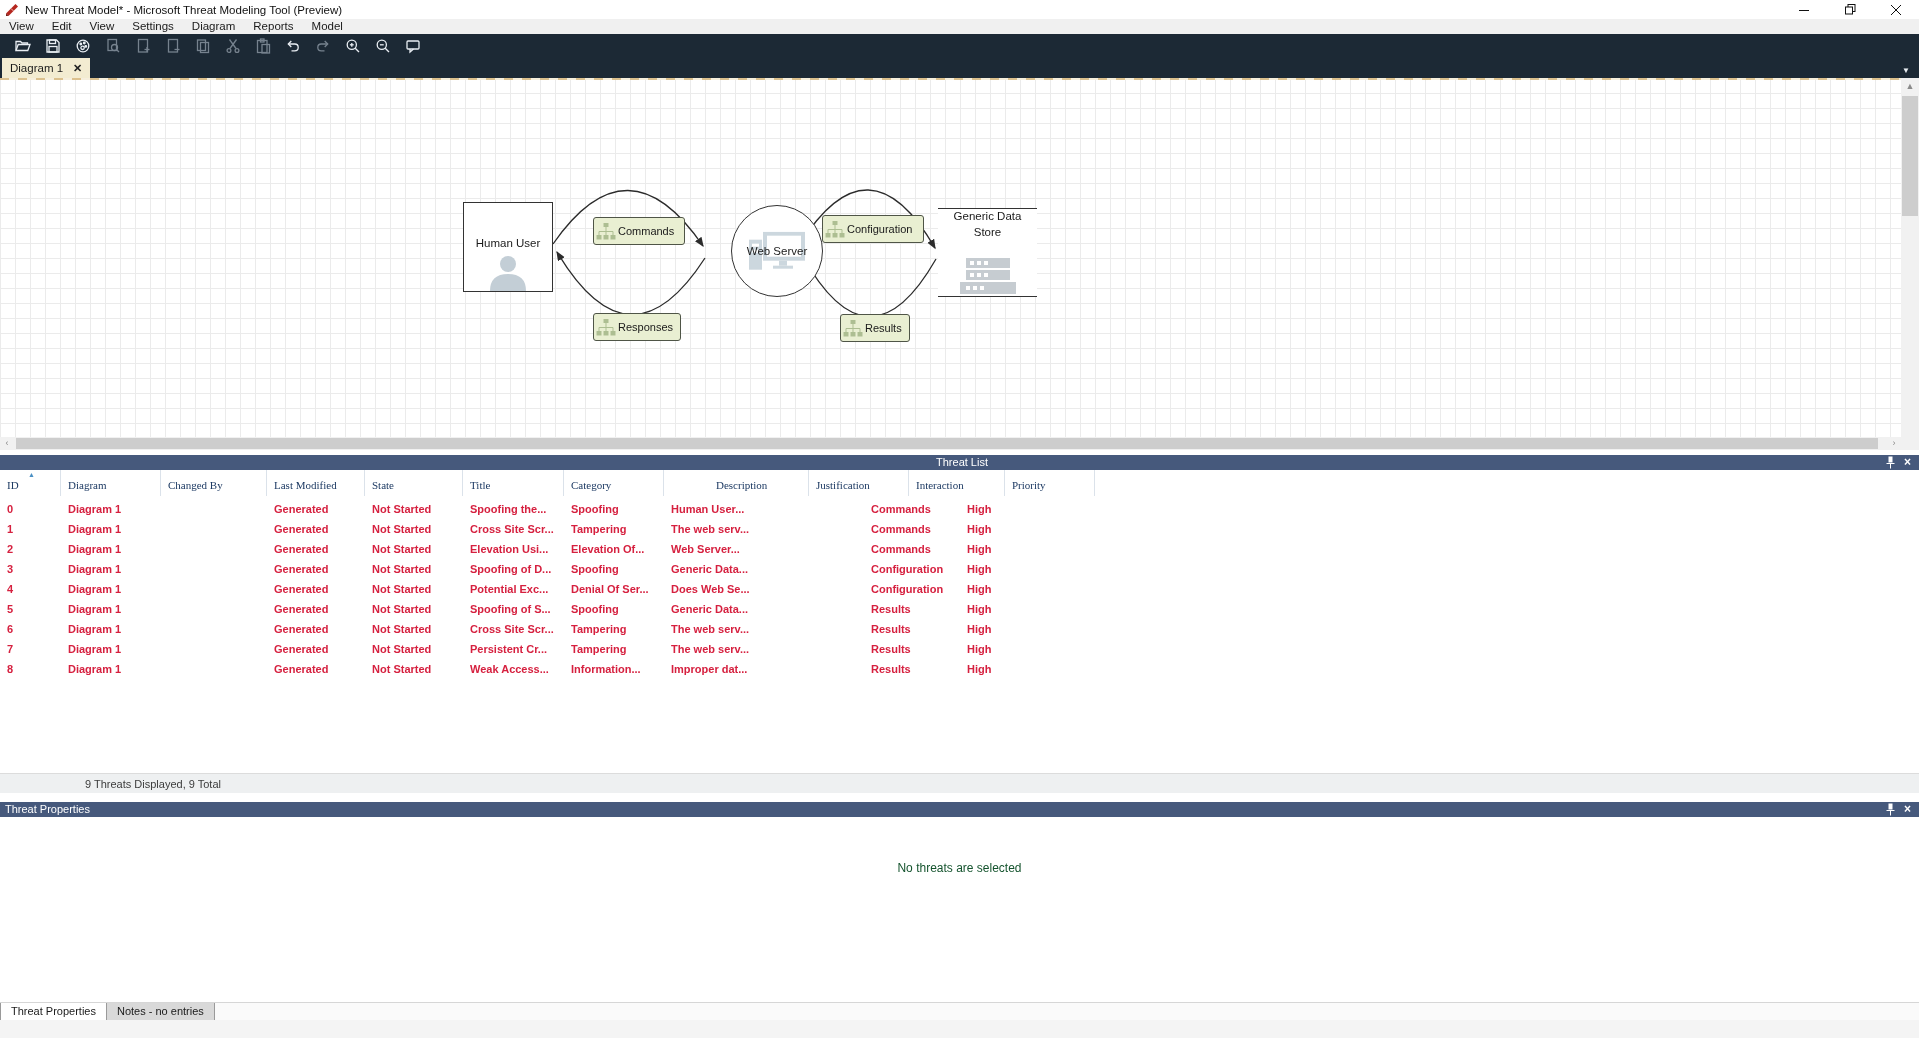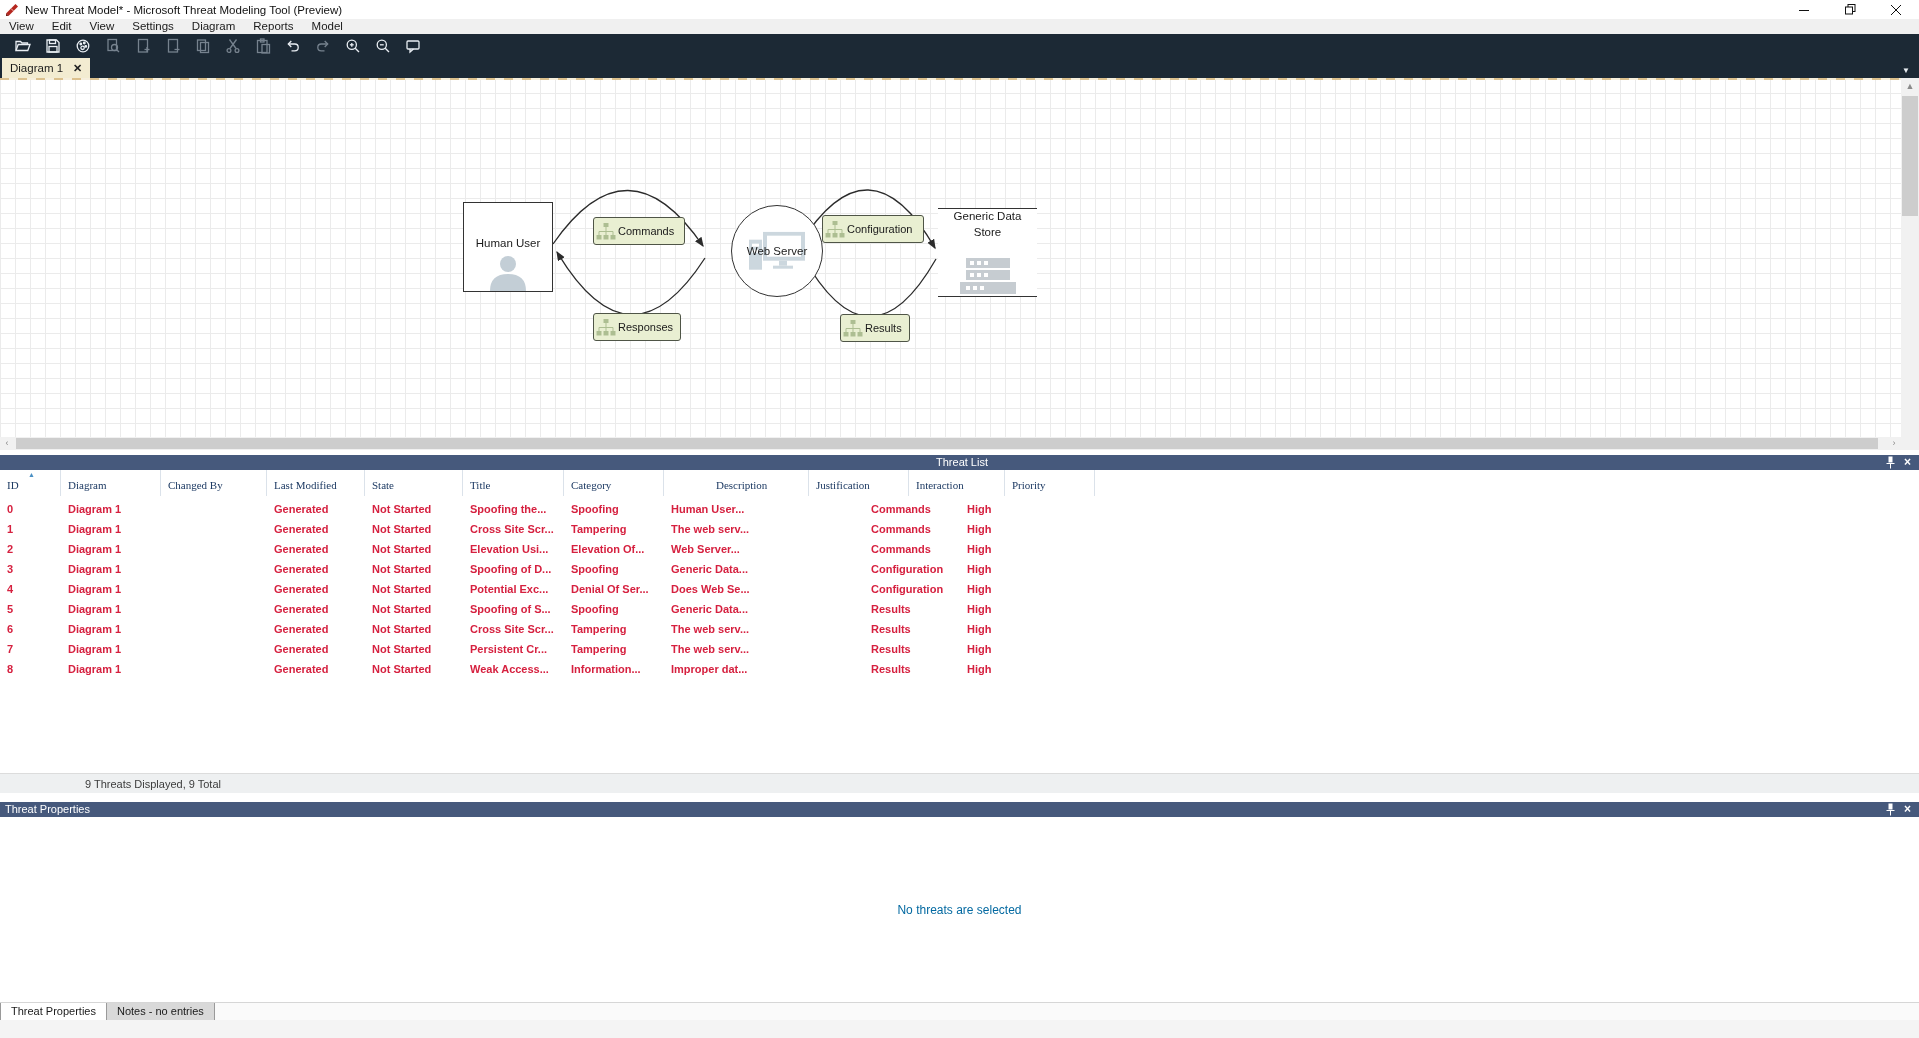--- a/index.html
+++ b/index.html
@@ -84,21 +84,21 @@
   .hcell .sort { position:absolute; left:28px; top:1px; font-size:7px; color:#4a90c4; }
 
   .rows-area { position:absolute; top:496px; left:0; width:1919px; height:277px; background:#fff; }
   .trow { display:flex; height:20px; align-items:center; cursor:default; }
   .trow:first-child { margin-top:3px; }
   .tcell { font-size:11px; font-weight:bold; color:#d6203f; padding-left:7px; white-space:nowrap; overflow:hidden; flex:0 0 auto; }
 
   .tl-status { position:absolute; top:773px; left:0; width:1919px; height:20px; background:#eef0f1; border-top:1px solid #dcdcdc; font-size:11px; color:#3c3c3c; line-height:20px; padding-left:85px; }
 
   .tp-body { position:absolute; top:817px; left:0; width:1919px; height:185px; background:#fff; text-align:center; }
-  .tp-empty { margin-top:86px; font-size:12px; color:#0369a1; display:inline-block; }
+  .tp-empty { margin-top:44px; font-size:12px; color:#14532d; display:inline-block; }
 
   .bottom-tabs { position:absolute; top:1002px; left:0; width:1919px; height:18px; border-top:1px solid #d6d6d6; background:#fafafa; display:flex; }
   .btab { height:18px; font-size:11px; color:#1a1a1a; padding:2px 10px 0 10px; border:1px solid #9a9a9a; border-top:none; white-space:nowrap; }
   .btab.active { background:#fff; border-top:none; }
   .btab.inactive { background:#d9d9d9; border-left:none; }
   .bottom-rest { position:absolute; top:1020px; left:0; width:1919px; height:18px; background:#f4f4f4; }
 </style>
 </head>
 <body>
 

